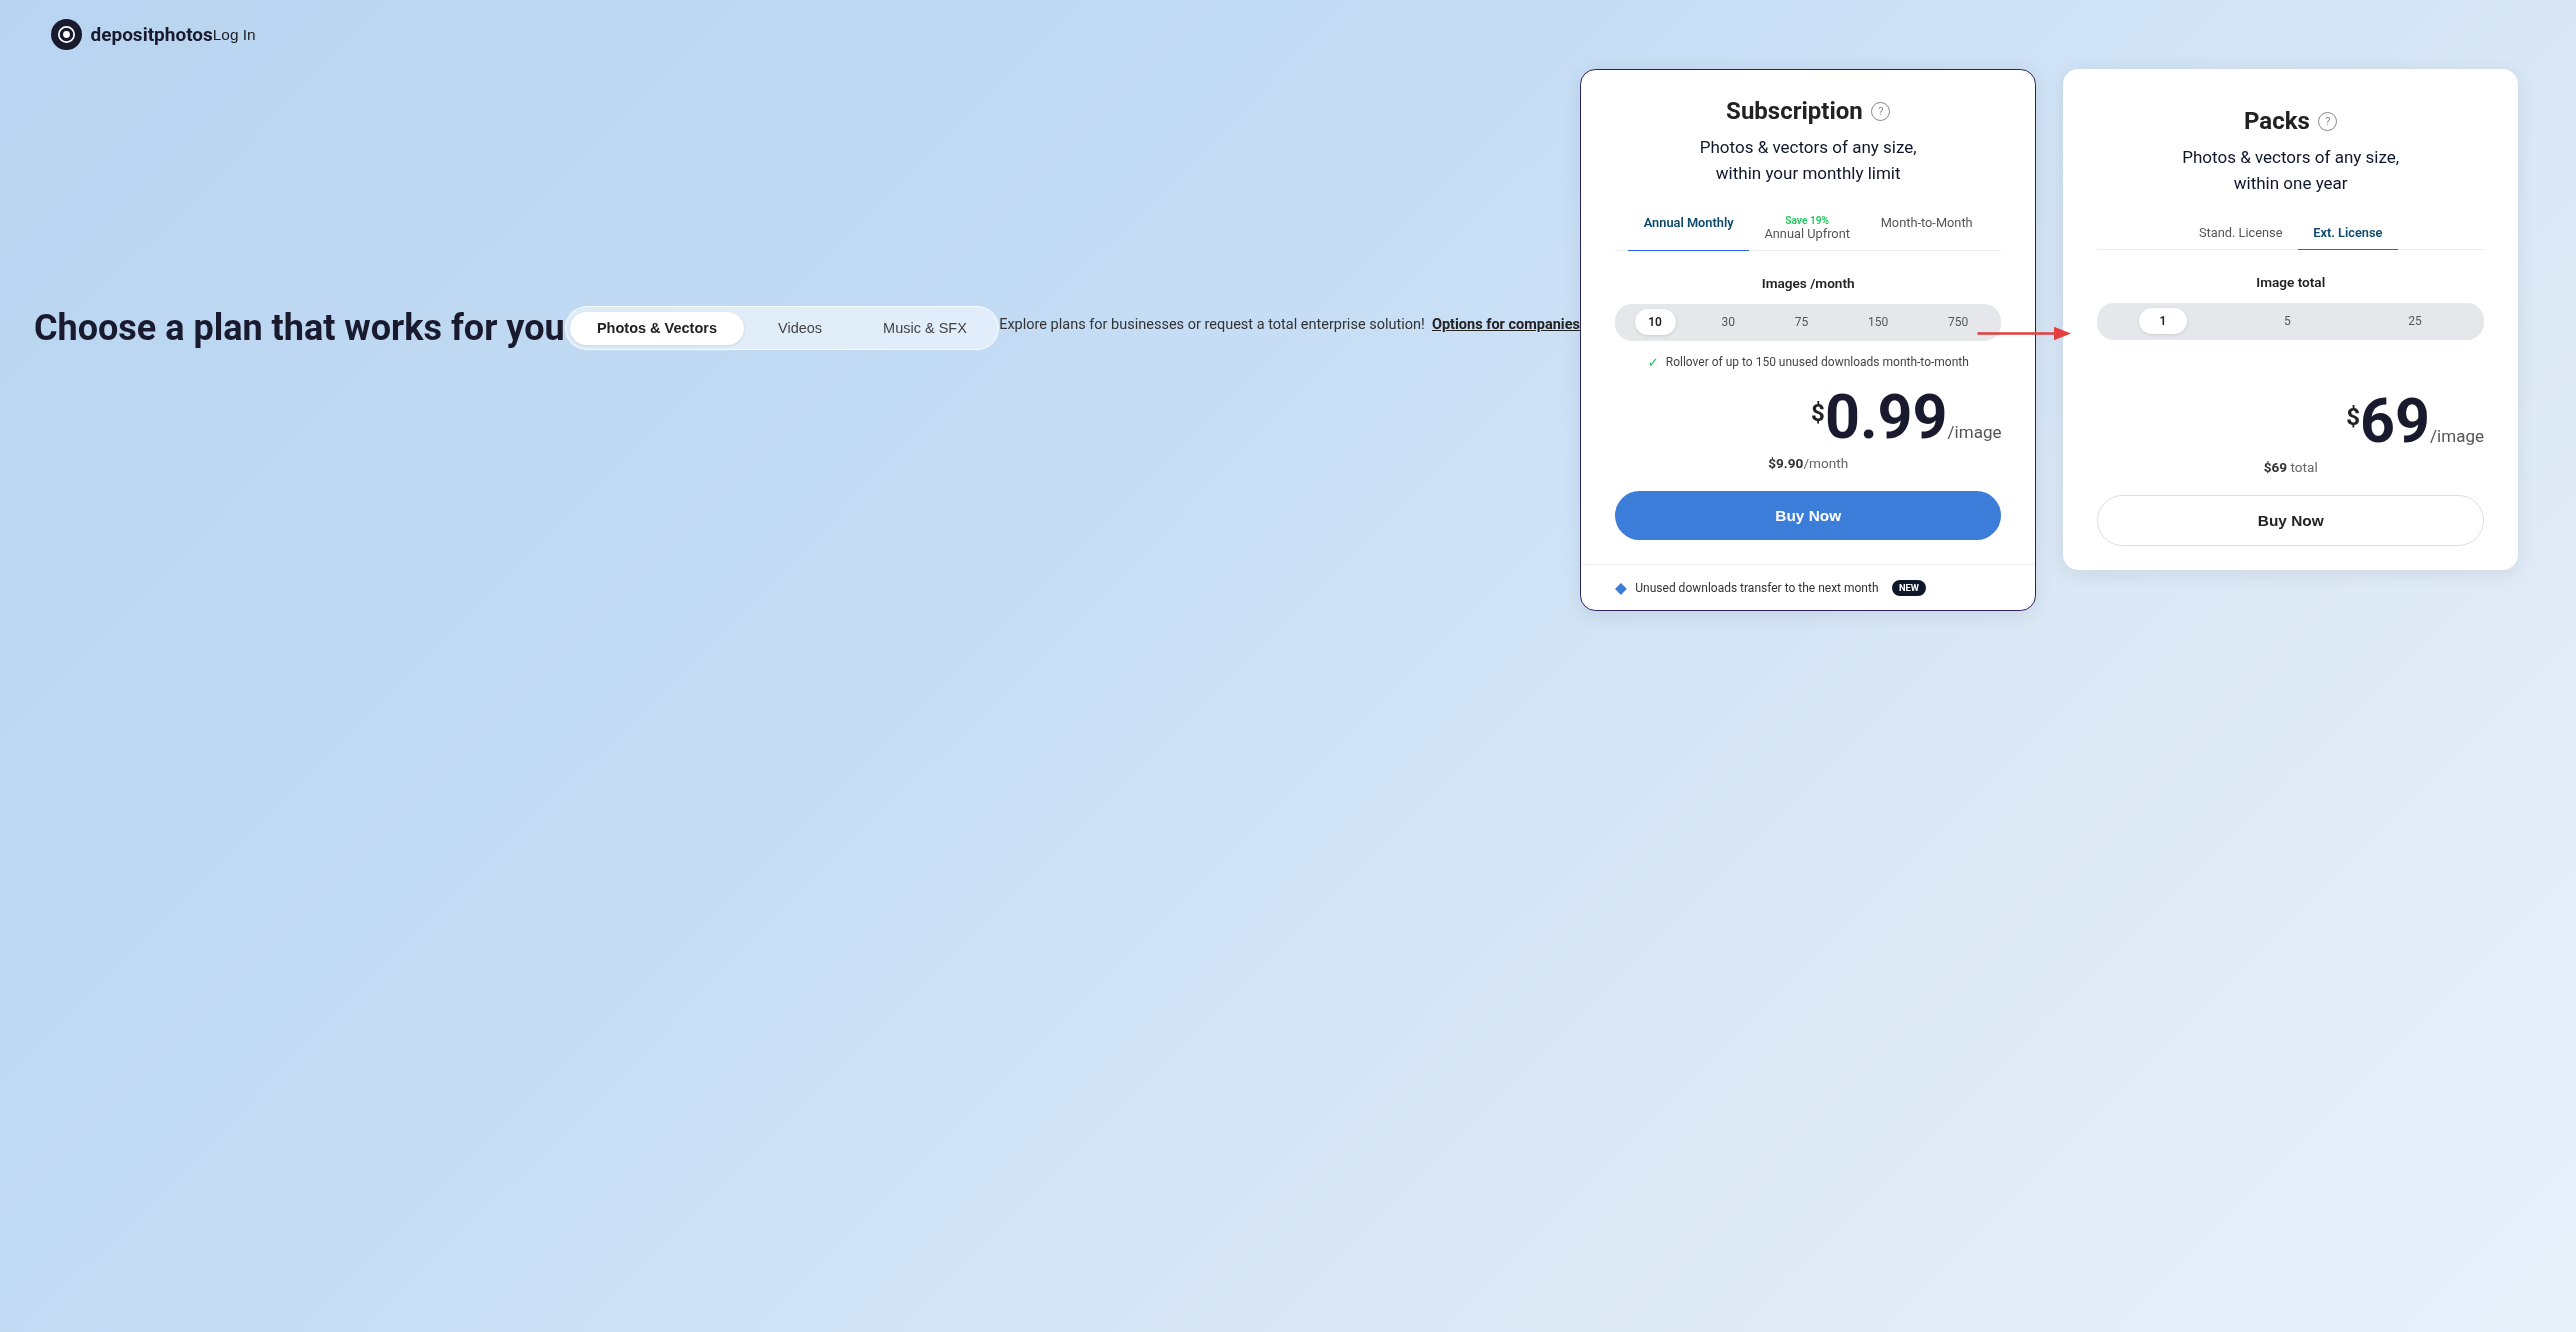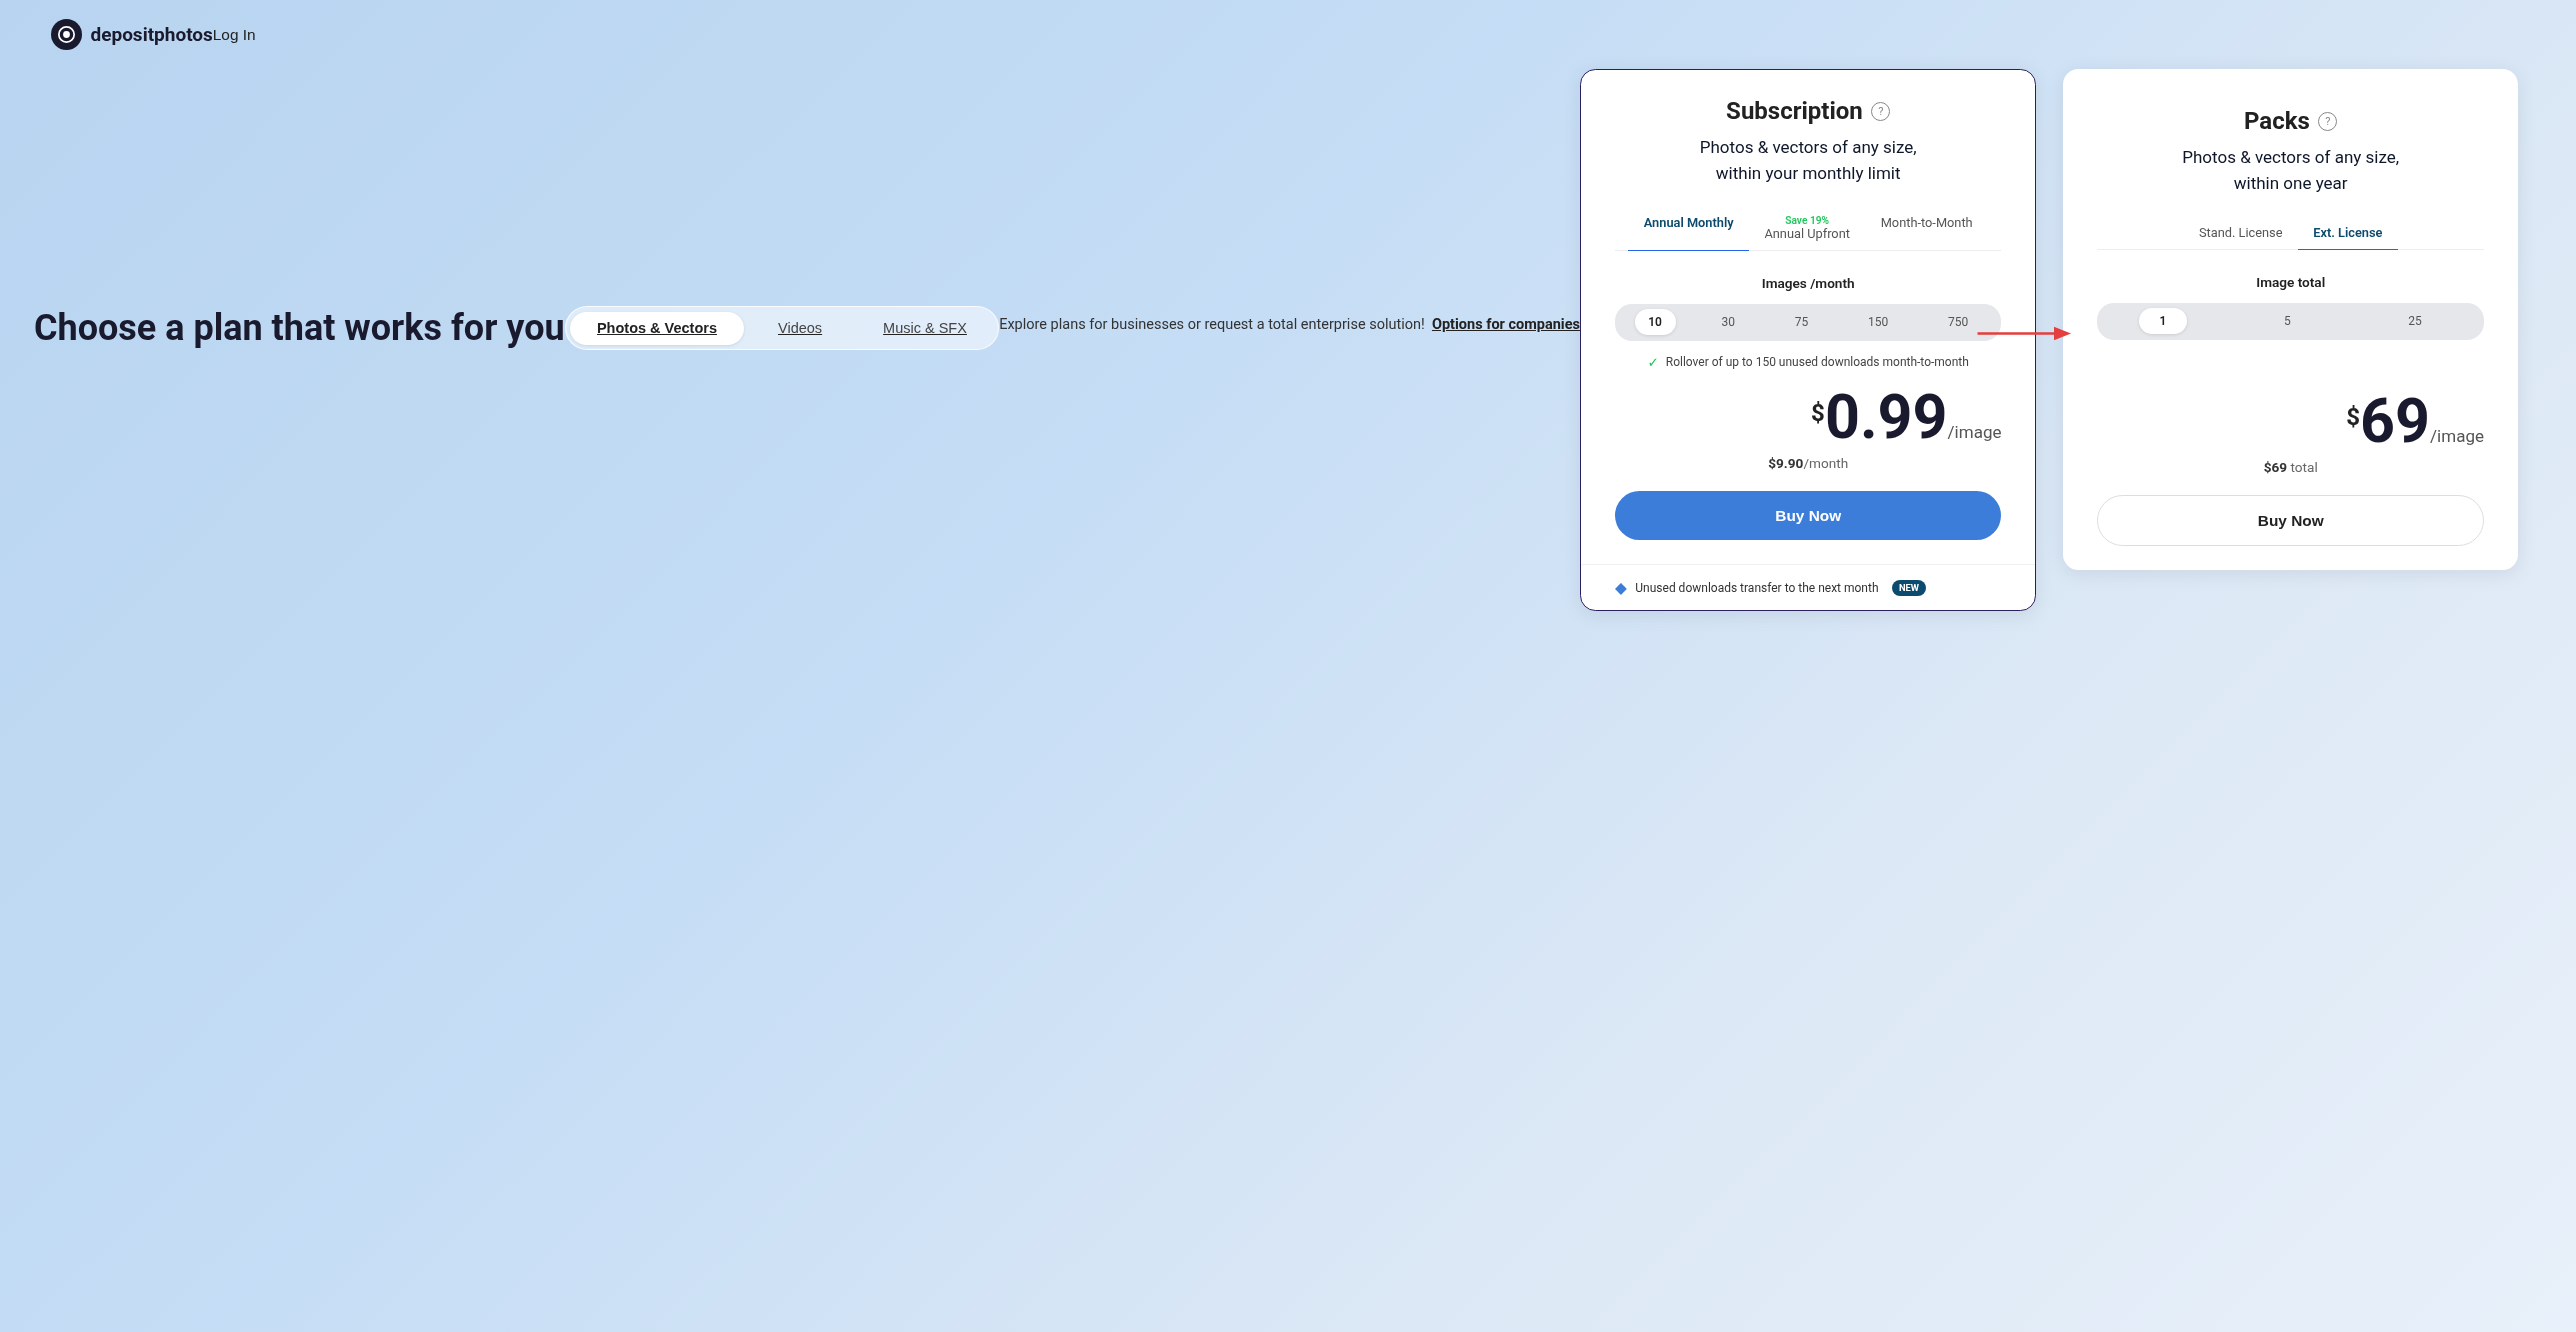--- a/index.html
+++ b/index.html
@@ -58,21 +58,20 @@
       text-align: center;
     }
     .tab-bar {
       display: flex;
       background: rgba(255,255,255,0.5);
       border-radius: 25.6px;
       padding: 4.3px;
       gap: 7px;
       margin-bottom: 24px;
       border: 0.9px solid rgba(255,255,255,0.8);
-      text-decoration: underline;
     }
     .tab-item {
       padding: 8.5px 27px;
       border-radius: 20.5px;
       font-size: 14.5px;
       cursor: pointer;
       transition: background 0.2s;
       font-weight: 400;
       color: #444;
       border: none;
@@ -289,21 +288,21 @@
       align-items: center;
       gap: 8.5px;
       font-size: 12px;
       color: #333;
     }
     .diamond-icon {
       color: #3b7dd8;
       font-size: 15.4px;
     }
     .new-badge {
-      background: #0c4a6e;
+      background: #0f172a;
       color: white;
       font-size: 9.4px;
       font-weight: 700;
       padding: 2.6px 6.8px;
       border-radius: 8.5px;
       margin-left: 5.1px;
     }
     
     .packs-slider .slider-option {
       padding: 6px 20.5px;

